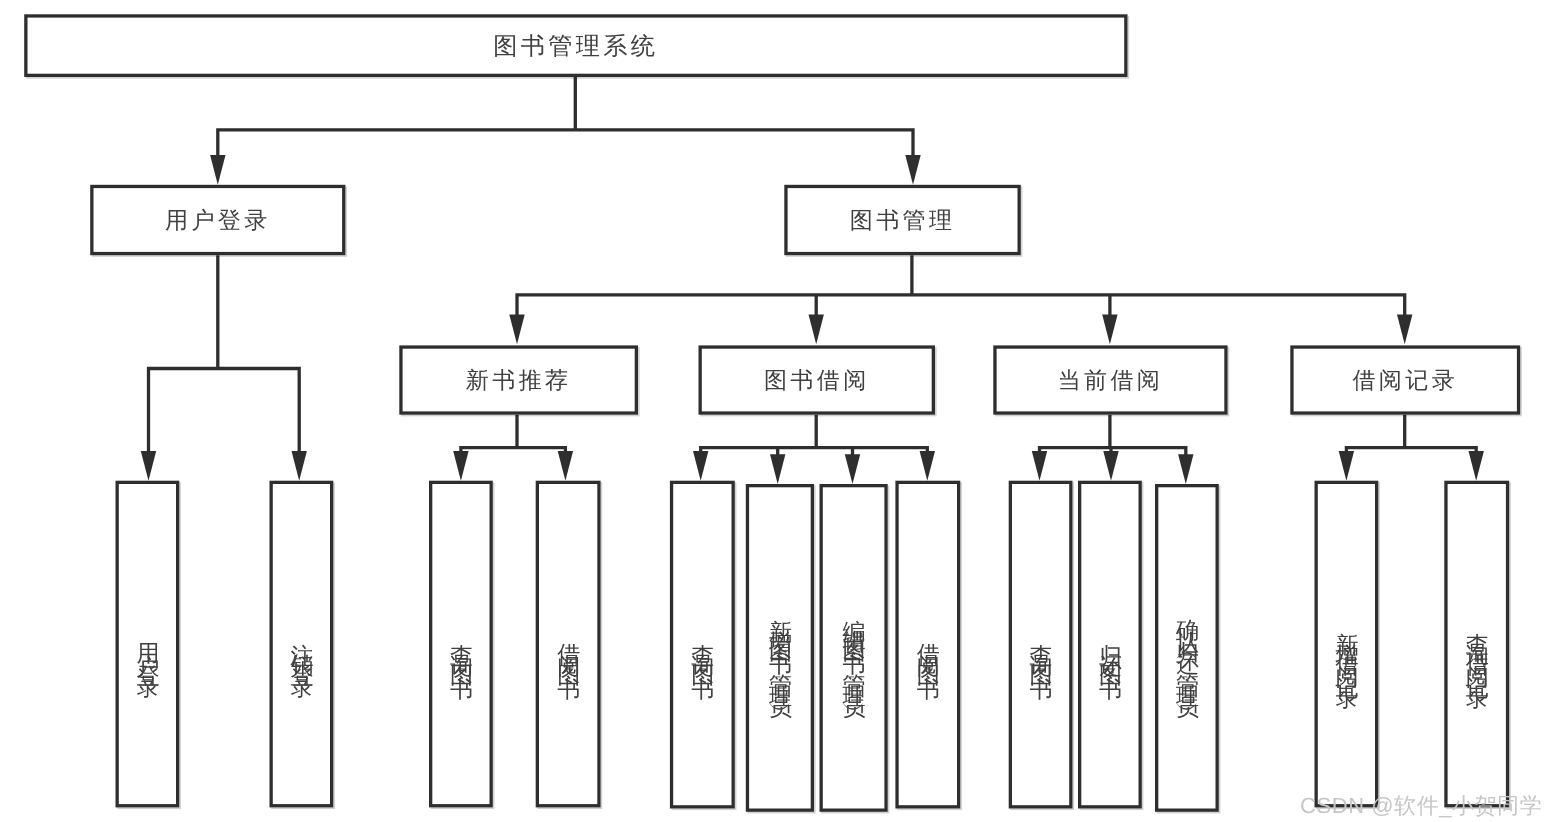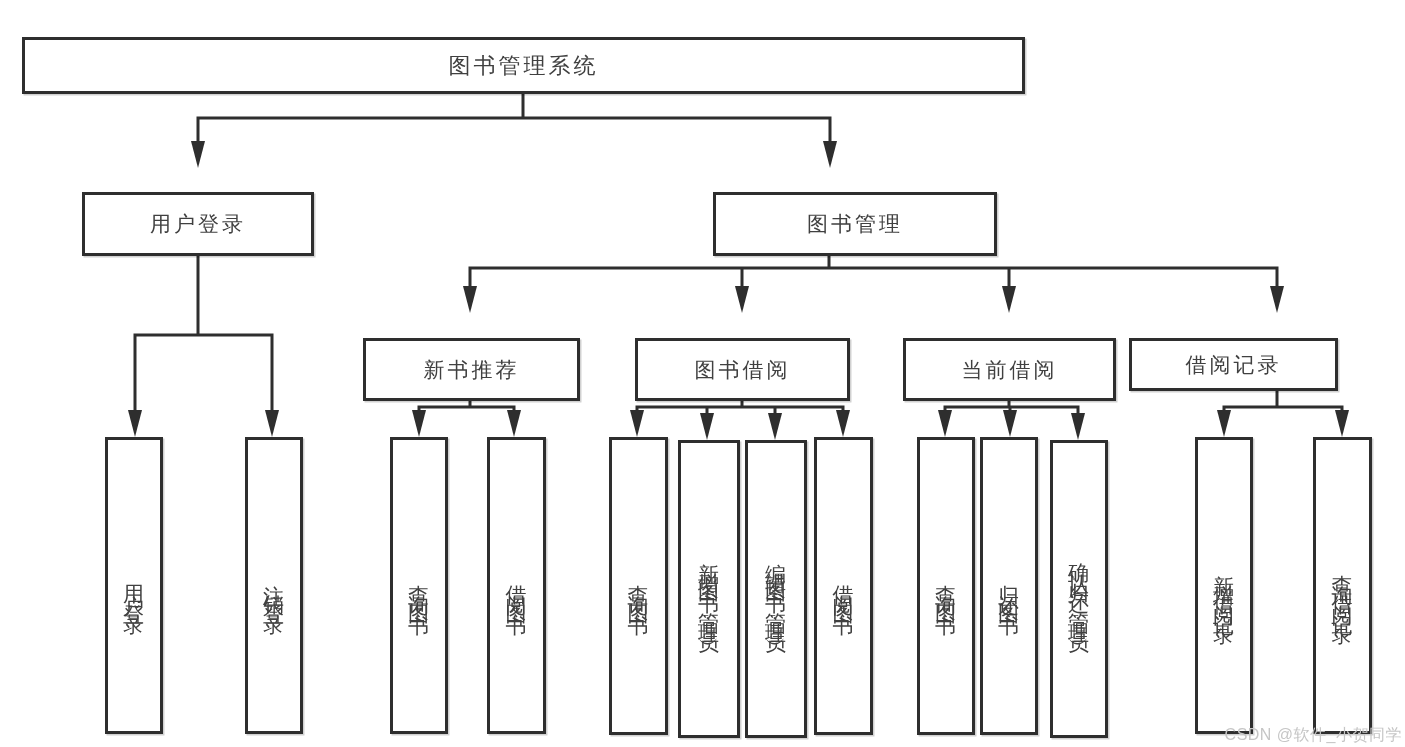--- a/index.html
+++ b/index.html
@@ -26,36 +26,35 @@
     display: flex;
     align-items: center;
     justify-content: center;
     color: #404040;
     z-index: 2;
   }
   .node.h {
     font-size: 21px;
     letter-spacing: 3px;
     white-space: nowrap;
-    margin-top: 24px;
   }
   .node.root { font-size: 22px; }
   .node.v {
     font-size: 21px;
     writing-mode: vertical-rl;
     text-orientation: mixed;
     letter-spacing: 10px;
     line-height: 1;
     padding-top: 4px;
   }
   .watermark {
     position: absolute;
     right: 3px;
     bottom: 1px;
-    font-size: 16px;
+    font-size: 20px;
     color: #c6c6c6;
     letter-spacing: 0.5px;
     z-index: 3;
     white-space: nowrap;
   }
 </style>
 </head>
 <body>
 
 <div class="canvas">
@@ -96,29 +95,29 @@
       <polygon points="1003,410 1017,410 1010,437"></polygon>
       <polygon points="1071,413 1085,413 1078,440"></polygon>
       <polygon points="1217,410 1231,410 1224,437"></polygon>
       <polygon points="1335,410 1349,410 1342,437"></polygon>
     </g>
   </svg>
 
   <div class="node h root" style="left:22px;top:13px;width:1003px;height:57px">图书管理系统</div>
 
   <div class="node h" style="left:82px;top:168px;width:232px;height:64px">用户登录</div>
-  <div class="node h" style="left:713px;top:168px;width:284px;height:64px">图书管理</div>
+  <div class="node h" style="left:713px;top:168px;width:215px;height:64px">图书管理</div>
 
   <div class="node v" style="left:105px;top:437px;width:58px;height:297px">用户登录</div>
   <div class="node v" style="left:245px;top:437px;width:58px;height:297px">注销登录</div>
 
   <div class="node h" style="left:635px;top:314px;width:215px;height:63px">图书借阅</div>
   <div class="node h" style="left:363px;top:314px;width:217px;height:63px">新书推荐</div>
   <div class="node h" style="left:903px;top:314px;width:213px;height:63px">当前借阅</div>
-  <div class="node h" style="left:1129px;top:314px;width:209px;height:53px">借阅记录</div>
+  <div class="node h" style="left:1173px;top:314px;width:209px;height:63px">借阅记录</div>
 
   <div class="node v" style="left:390px;top:437px;width:58px;height:297px">查询图书</div>
   <div class="node v" style="left:487px;top:437px;width:59px;height:297px">借阅图书</div>
 
   <div class="node v" style="left:609px;top:437px;width:59px;height:298px">查询图书</div>
   <div class="node v" style="left:678px;top:440px;width:62px;height:298px">新增图书（管理员）</div>
   <div class="node v" style="left:745px;top:440px;width:62px;height:298px">编辑图书（管理员）</div>
   <div class="node v" style="left:814px;top:437px;width:59px;height:298px">借阅图书</div>
 
   <div class="node v" style="left:917px;top:437px;width:58px;height:298px">查询图书</div>

